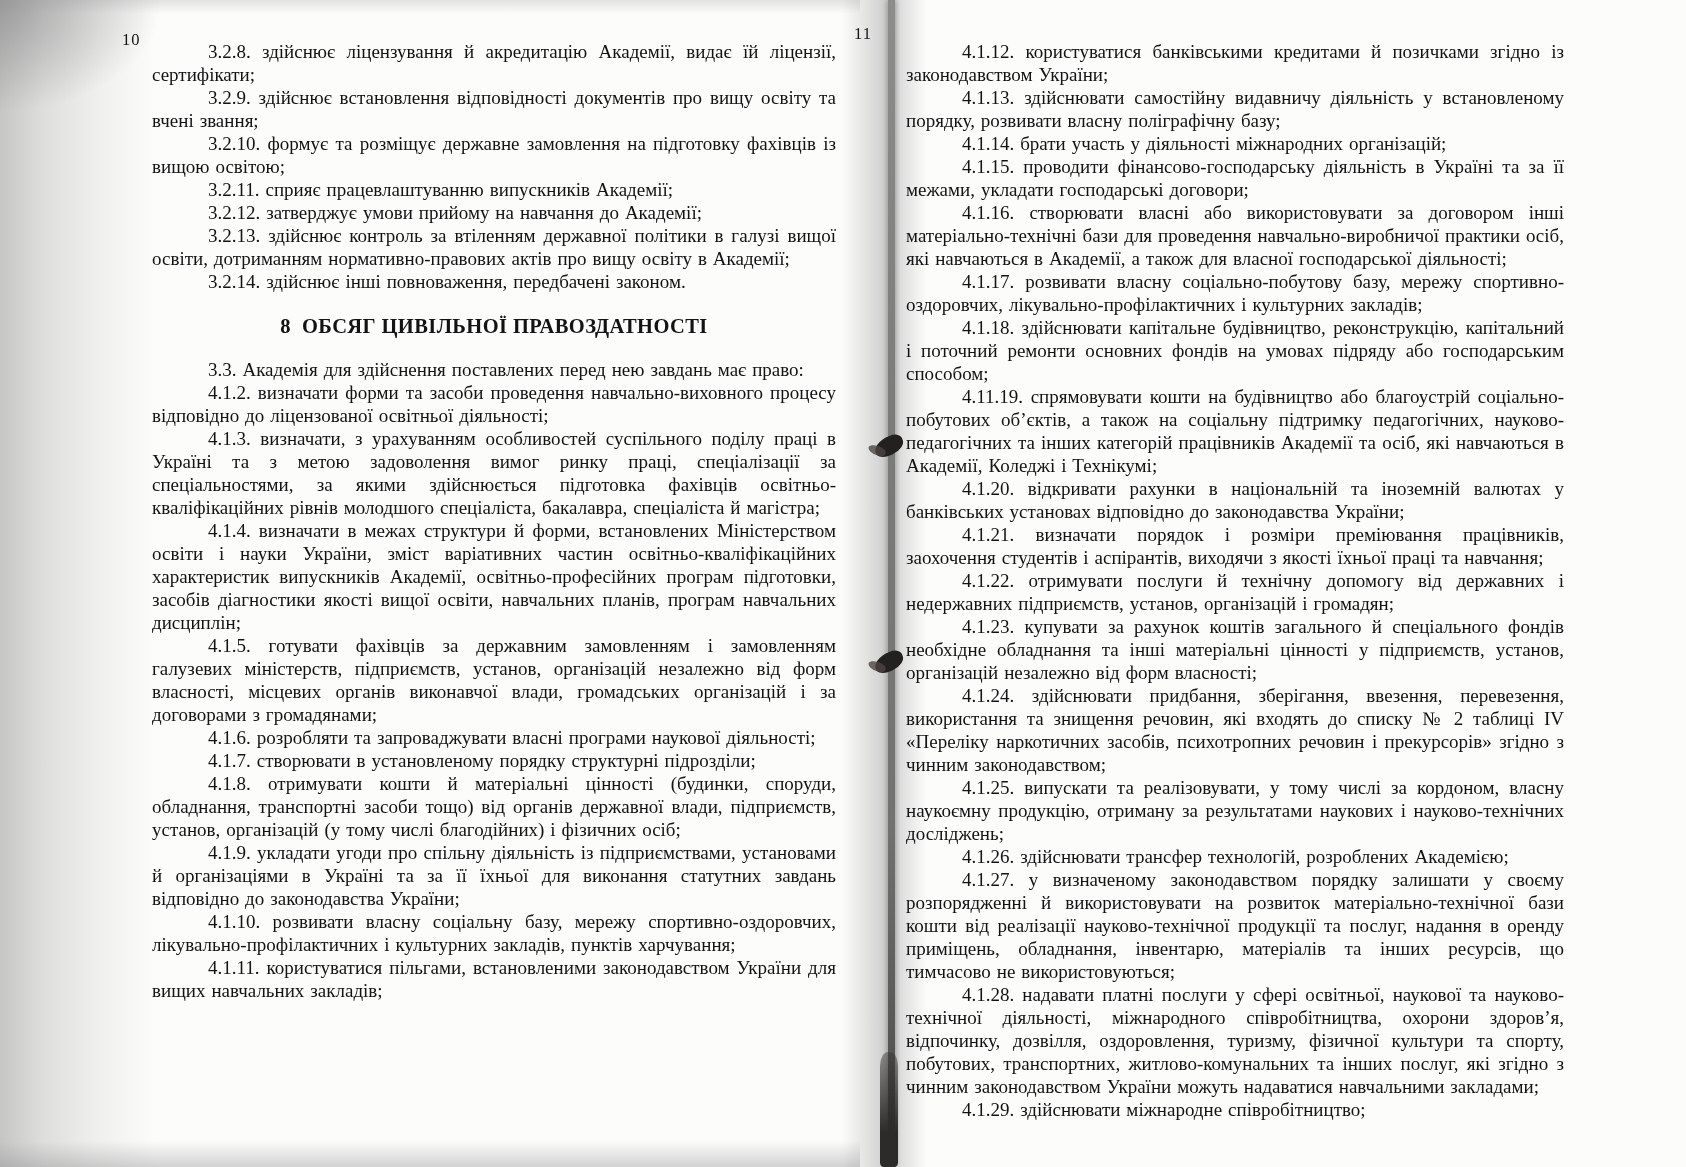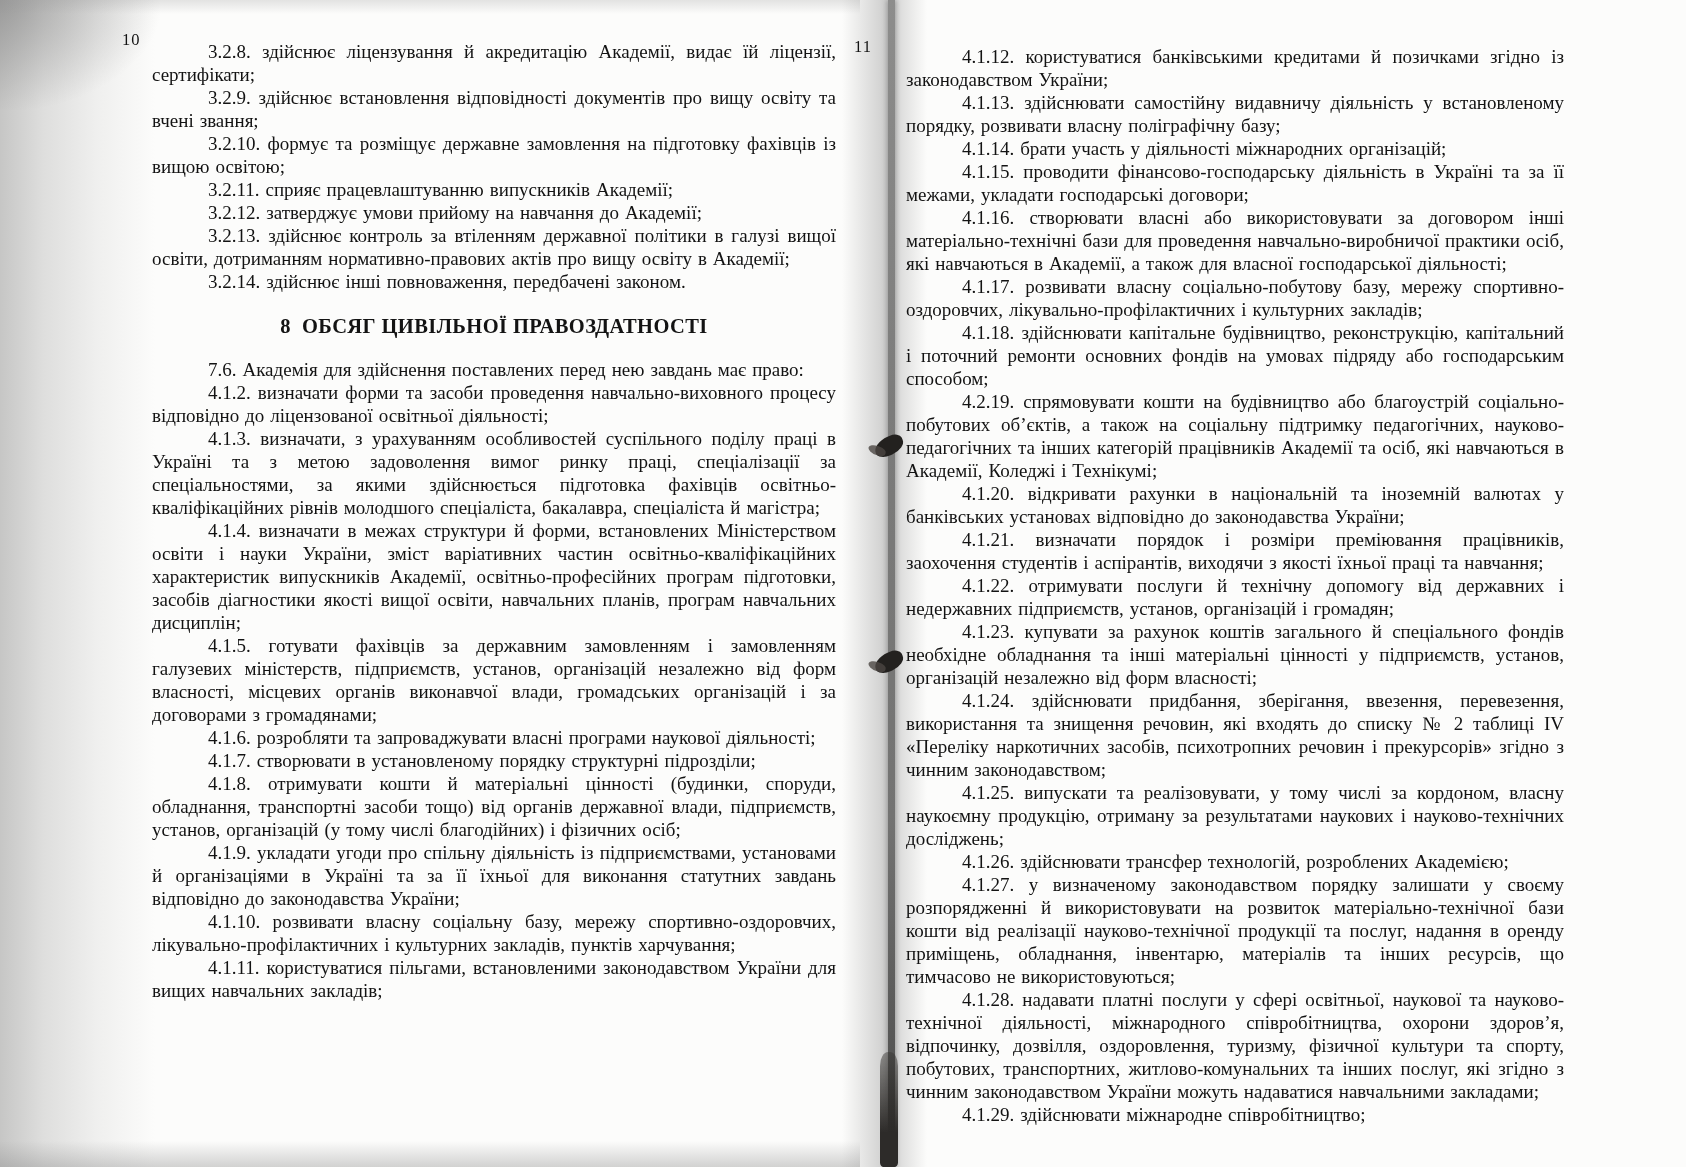--- a/index.html
+++ b/index.html
@@ -65,21 +65,21 @@
   }
   
   .page { position:absolute; top:0; }
   .page-left  { left:152px; width:684px; }
   .page-right { left:906px; width:658px; }
   .page-number {
     font-size:16.5px; text-align:left; height:32px; padding-top:30px;
     letter-spacing:1px;
   }
   .page-left  .page-number { transform:translateX(-30px); }
-  .page-right .page-number { transform:translateX(-52px); padding-top:37px; }
+  .page-right .page-number { transform:translateX(-52px); padding-top:24px; }
   .page-body { padding-top:8px; }
   .para {
     font-size:19px; line-height:23px;
     text-align:justify; text-indent:56px;
     word-spacing:1.2px;
   }
   .heading {
     font-size:20.5px; font-weight:700; text-align:center;
     text-indent:0; margin:22px 0 20px; letter-spacing:.4px;
     white-space:pre;
@@ -97,21 +97,21 @@
   <div class="page-number">10</div>
   <div class="page-body">
       <p class="para">3.2.8. здійснює ліцензування й акредитацію Академії, видає їй ліцензії, сертифікати;</p>
       <p class="para">3.2.9. здійснює встановлення відповідності документів про вищу освіту та вчені звання;</p>
       <p class="para">3.2.10. формує та розміщує державне замовлення на підготовку фахівців із вищою освітою;</p>
       <p class="para">3.2.11. сприяє працевлаштуванню випускників Академії;</p>
       <p class="para">3.2.12. затверджує умови прийому на навчання до Академії;</p>
       <p class="para">3.2.13. здійснює контроль за втіленням державної політики в галузі вищої освіти, дотриманням нормативно-правових актів про вищу освіту в Академії;</p>
       <p class="para">3.2.14. здійснює інші повноваження, передбачені законом.</p>
       <h2 class="heading">8  ОБСЯГ ЦИВІЛЬНОЇ ПРАВОЗДАТНОСТІ</h2>
-      <p class="para">7.6. Академія для здійснення поставлених перед нею завдань має право:</p>
+      <p class="para">3.3. Академія для здійснення поставлених перед нею завдань має право:</p>
       <p class="para">4.1.2. визначати форми та засоби проведення навчально-виховного процесу відповідно до ліцензованої освітньої діяльності;</p>
       <p class="para">4.1.3. визначати, з урахуванням особливостей суспільного поділу праці в Україні та з метою задоволення вимог ринку праці, спеціалізації за спеціальностями, за якими здійснюється підготовка фахівців освітньо-кваліфікаційних рівнів молодшого спеціаліста, бакалавра, спеціаліста й магістра;</p>
       <p class="para">4.1.4. визначати в межах структури й форми, встановлених Міністерством освіти і науки України, зміст варіативних частин освітньо-кваліфікаційних характеристик випускників Академії, освітньо-професійних програм підготовки, засобів діагностики якості вищої освіти, навчальних планів, програм навчальних дисциплін;</p>
       <p class="para">4.1.5. готувати фахівців за державним замовленням і замовленням галузевих міністерств, підприємств, установ, організацій незалежно від форм власності, місцевих органів виконавчої влади, громадських організацій і за договорами з громадянами;</p>
       <p class="para">4.1.6. розробляти та запроваджувати власні програми наукової діяльності;</p>
       <p class="para">4.1.7. створювати в установленому порядку структурні підрозділи;</p>
       <p class="para">4.1.8. отримувати кошти й матеріальні цінності (будинки, споруди, обладнання, транспортні засоби тощо) від органів державної влади, підприємств, установ, організацій (у тому числі благодійних) і фізичних осіб;</p>
       <p class="para">4.1.9. укладати угоди про спільну діяльність із підприємствами, установами й організаціями в Україні та за її їхньої для виконання статутних завдань відповідно до законодавства України;</p>
       <p class="para">4.1.10. розвивати власну соціальну базу, мережу спортивно-оздоровчих, лікувально-профілактичних і культурних закладів, пунктів харчування;</p>
       <p class="para">4.1.11. користуватися пільгами, встановленими законодавством України для вищих навчальних закладів;</p>
@@ -128,21 +128,21 @@
 <div class="page page-right">
   <div class="page-number">11</div>
   <div class="page-body">
       <p class="para">4.1.12. користуватися банківськими кредитами й позичками згідно із законодавством України;</p>
       <p class="para">4.1.13. здійснювати самостійну видавничу діяльність у встановленому порядку, розвивати власну поліграфічну базу;</p>
       <p class="para">4.1.14. брати участь у діяльності міжнародних організацій;</p>
       <p class="para">4.1.15. проводити фінансово-господарську діяльність в Україні та за її межами, укладати господарські договори;</p>
       <p class="para">4.1.16. створювати власні або використовувати за договором інші матеріально-технічні бази для проведення навчально-виробничої практики осіб, які навчаються в Академії, а також для власної господарської діяльності;</p>
       <p class="para">4.1.17. розвивати власну соціально-побутову базу, мережу спортивно-оздоровчих, лікувально-профілактичних і культурних закладів;</p>
       <p class="para">4.1.18. здійснювати капітальне будівництво, реконструкцію, капітальний і поточний ремонти основних фондів на умовах підряду або господарським способом;</p>
-      <p class="para">4.2.19. спрямовувати кошти на будівництво або благоустрій соціально-побутових об’єктів, а також на соціальну підтримку педагогічних, науково-педагогічних та інших категорій працівників Академії та осіб, які навчаються в Академії, Коледжі і Технікумі;</p>
+      <p class="para">4.11.19. спрямовувати кошти на будівництво або благоустрій соціально-побутових об’єктів, а також на соціальну підтримку педагогічних, науково-педагогічних та інших категорій працівників Академії та осіб, які навчаються в Академії, Коледжі і Технікумі;</p>
       <p class="para">4.1.20. відкривати рахунки в національній та іноземній валютах у банківських установах відповідно до законодавства України;</p>
       <p class="para">4.1.21. визначати порядок і розміри преміювання працівників, заохочення студентів і аспірантів, виходячи з якості їхньої праці та навчання;</p>
       <p class="para">4.1.22. отримувати послуги й технічну допомогу від державних і недержавних підприємств, установ, організацій і громадян;</p>
       <p class="para">4.1.23. купувати за рахунок коштів загального й спеціального фондів необхідне обладнання та інші матеріальні цінності у підприємств, установ, організацій незалежно від форм власності;</p>
       <p class="para">4.1.24. здійснювати придбання, зберігання, ввезення, перевезення, використання та знищення речовин, які входять до списку № 2 таблиці IV «Переліку наркотичних засобів, психотропних речовин і прекурсорів» згідно з чинним законодавством;</p>
       <p class="para">4.1.25. випускати та реалізовувати, у тому числі за кордоном, власну наукоємну продукцію, отриману за результатами наукових і науково-технічних досліджень;</p>
       <p class="para">4.1.26. здійснювати трансфер технологій, розроблених Академією;</p>
       <p class="para">4.1.27. у визначеному законодавством порядку залишати у своєму розпорядженні й використовувати на розвиток матеріально-технічної бази кошти від реалізації науково-технічної продукції та послуг, надання в оренду приміщень, обладнання, інвентарю, матеріалів та інших ресурсів, що тимчасово не використовуються;</p>
       <p class="para">4.1.28. надавати платні послуги у сфері освітньої, наукової та науково-технічної діяльності, міжнародного співробітництва, охорони здоров’я, відпочинку, дозвілля, оздоровлення, туризму, фізичної культури та спорту, побутових, транспортних, житлово-комунальних та інших послуг, які згідно з чинним законодавством України можуть надаватися навчальними закладами;</p>
       <p class="para">4.1.29. здійснювати міжнародне співробітництво;</p>

